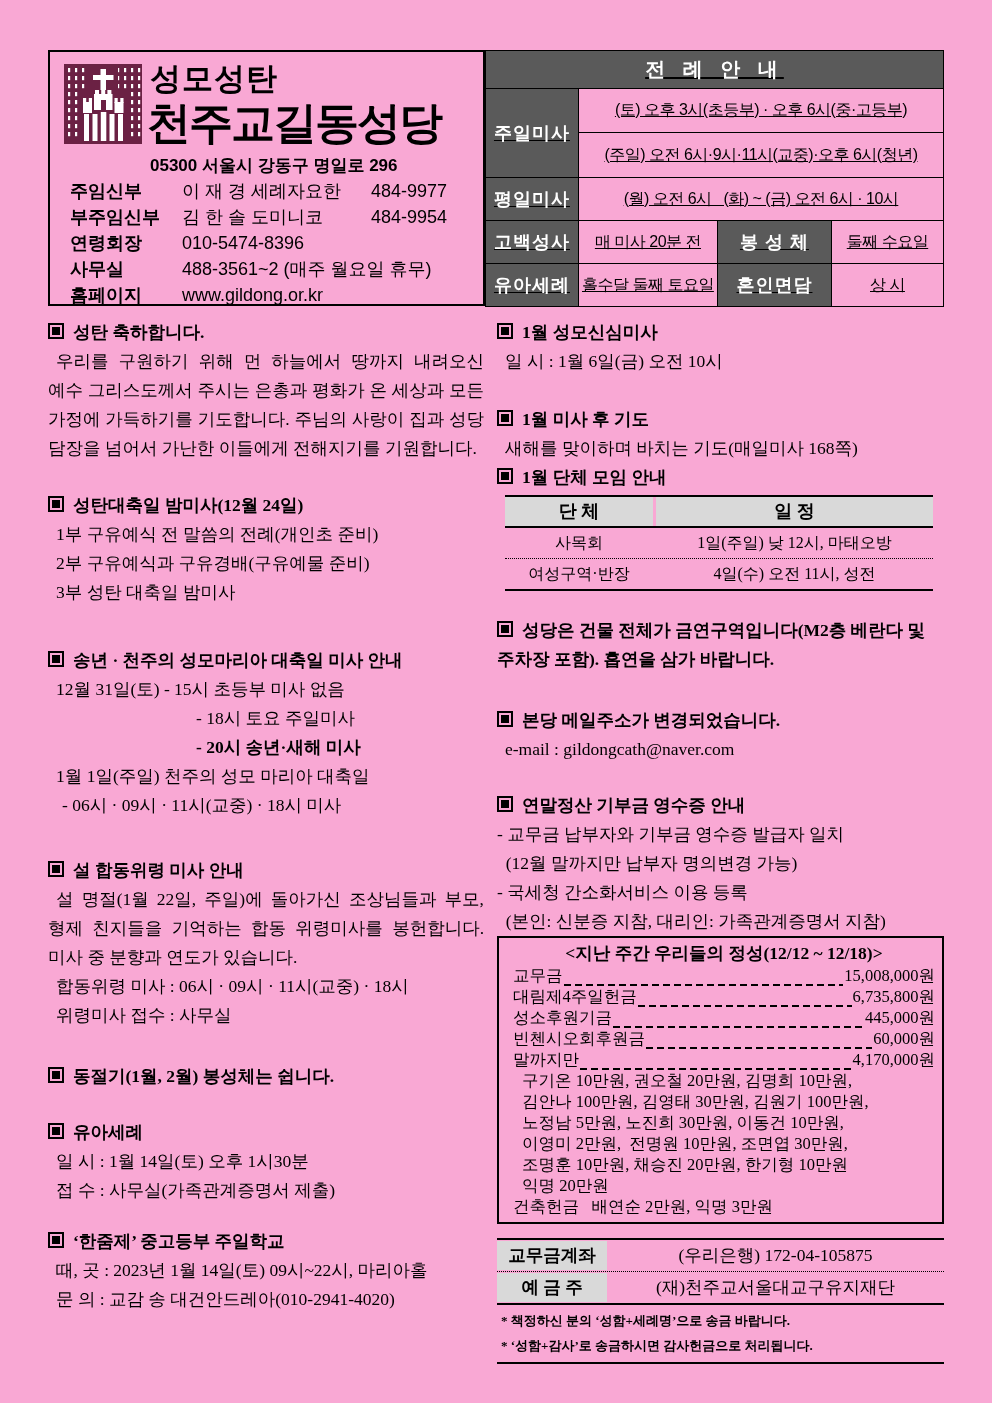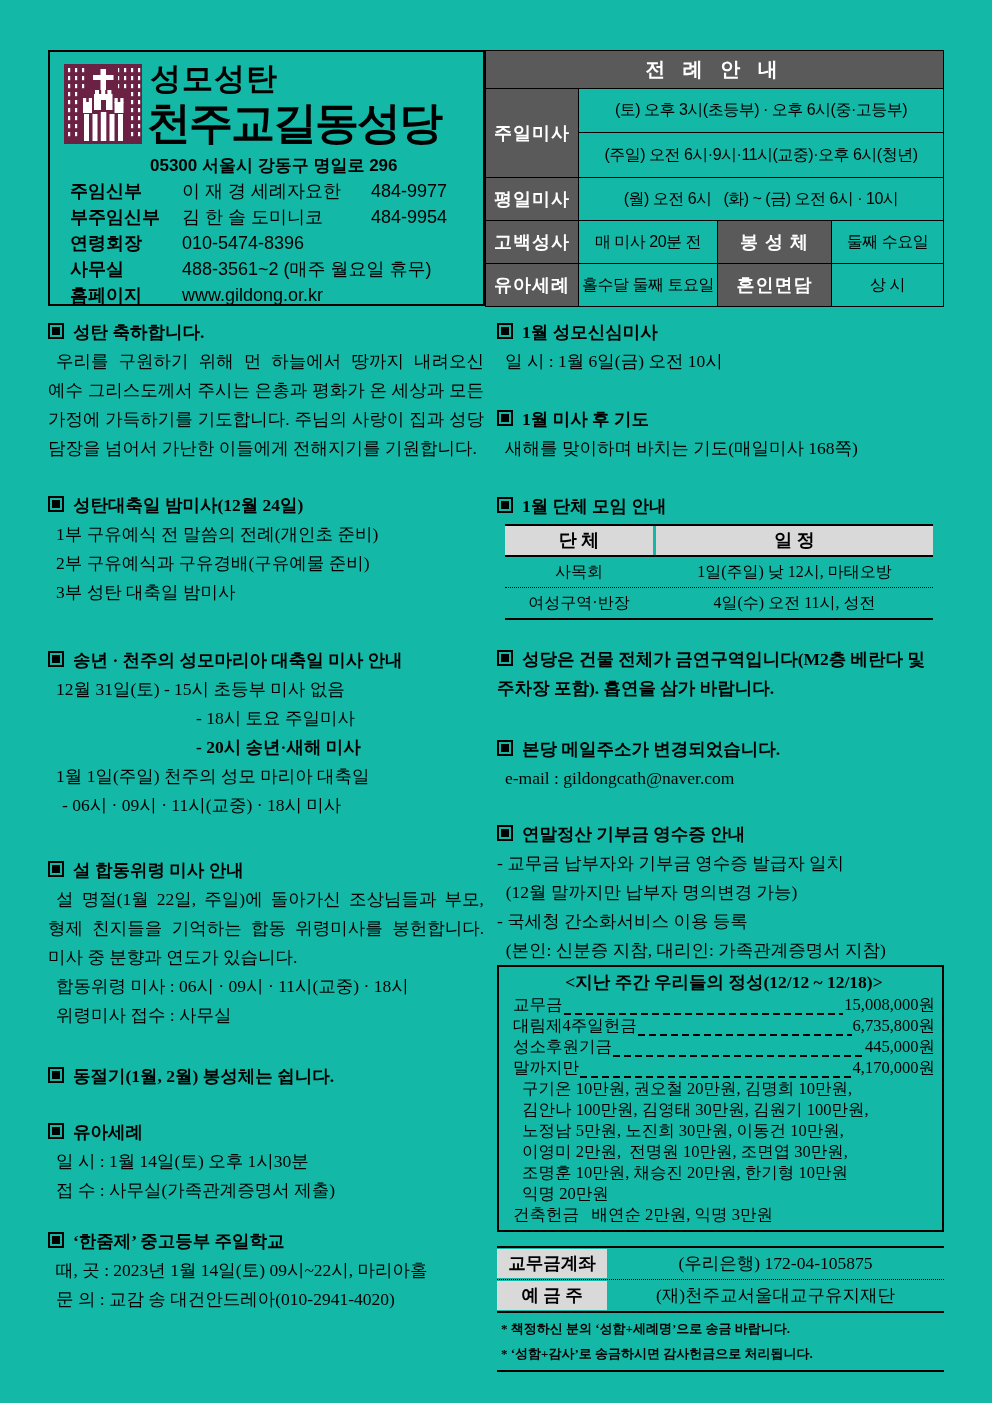--- a/index.html
+++ b/index.html
@@ -1,35 +1,35 @@
 <!DOCTYPE html>
 <html><head>
 <meta charset="utf-8">
 <style>
   html,body{margin:0;padding:0;background:#fff;}
-  .page{position:relative;width:992px;height:1403px;background:#14b8a6;color:#000;
+  .page{position:relative;width:992px;height:1403px;background:#f9a8d4;color:#000;
         font-family:"Liberation Serif","DejaVu Serif",serif;word-break:keep-all;overflow:hidden;}
 
   
   .header-wrap{position:absolute;left:48px;top:50px;width:896px;height:256px;display:flex;}
   .info-box{position:relative;width:438px;height:252px;border:2px solid #000;
             font-family:"Liberation Sans","DejaVu Sans",sans-serif;}
   .logo{position:absolute;left:14px;top:12px;}
   .mast-sub{position:absolute;left:100px;top:6px;font-size:31px;font-weight:bold;letter-spacing:1px;}
   .mast-title{position:absolute;left:97px;top:42px;font-size:44px;font-weight:bold;letter-spacing:-2px;white-space:nowrap;}
   .mast-addr{position:absolute;left:100px;top:102px;font-size:17px;font-weight:bold;}
   .contacts{position:absolute;left:20px;top:126px;right:10px;}
   .c-row{display:flex;line-height:26px;font-size:18px;}
   .c-label{width:98px;font-weight:bold;text-align:justify;text-align-last:justify;margin-right:14px;}
   .c-name{flex:1;white-space:pre;}
   .c-phone{margin-right:26px;}
 
   
   .sched{border-collapse:collapse;width:458px;height:256px;table-layout:fixed;
-         font-family:"Liberation Sans","DejaVu Sans",sans-serif;}
+         font-family:"Liberation Sans","DejaVu Sans",sans-serif;text-decoration:underline;}
   .sched td{border:1.5px solid #000;text-align:center;vertical-align:middle;padding:0 2px;}
   .sched .dark{background:#5a5a5a;color:#fff;font-weight:bold;}
   .sched .lbl{font-size:18px;letter-spacing:1px;}
   .sched .tcell{font-size:20px;letter-spacing:6px;}
   .sched .val{font-size:16px;letter-spacing:-0.5px;white-space:pre-wrap;}
 
   
   .col{position:absolute;top:318px;font-size:17.5px;line-height:29px;}
   .col-left{left:48px;width:436px;}
   .col-right{left:497px;width:447px;}
@@ -327,21 +327,21 @@
     <div>
       <div class="h"><span class="mk"></span><span class="ht">1월 성모신심미사</span></div>
       <div class="line">일 시 : 1월 6일(금) 오전 10시</div>
     </div>
 
     <div style="margin-top:29px">
       <div class="h"><span class="mk"></span><span class="ht">1월 미사 후 기도</span></div>
       <div class="line">새해를 맞이하며 바치는 기도(매일미사 168쪽)</div>
     </div>
 
-    <div style="margin-top:29px">
+    <div style="">
       <div class="h"><span class="mk"></span><span class="ht">1월 단체 모임 안내</span></div>
       <div class="meet">
         <div class="meet-h">
           <div class="mh mcol1">단 체</div>
           <div class="mh mcol2">일 정</div>
         </div>
         <div class="meet-r">
           <div class="mcol1">사목회</div>
           <div class="mcol2">1일(주일) 낮 12시, 마태오방</div>
         </div>
@@ -379,20 +379,25 @@
       </div>
       <div class="don-row">
         <span>대림제4주일헌금</span>
         <span class="don-dash"></span>
         <span>6,735,800원</span>
       </div>
       <div class="don-row">
         <span>성소후원기금</span>
         <span class="don-dash"></span>
         <span>445,000원</span>
+      </div>
+      <div class="don-row">
+        <span>빈첸시오회후원금</span>
+        <span class="don-dash"></span>
+        <span>60,000원</span>
       </div>
       <div class="don-row">
         <span>말까지만</span>
         <span class="don-dash"></span>
         <span>4,170,000원</span>
       </div>
       <div class="don-names">구기온 10만원, 권오철 20만원, 김명희 10만원,
 김안나 100만원, 김영태 30만원, 김원기 100만원,
 노정남 5만원, 노진희 30만원, 이동건 10만원,
 이영미 2만원,  전명원 10만원, 조면엽 30만원,

